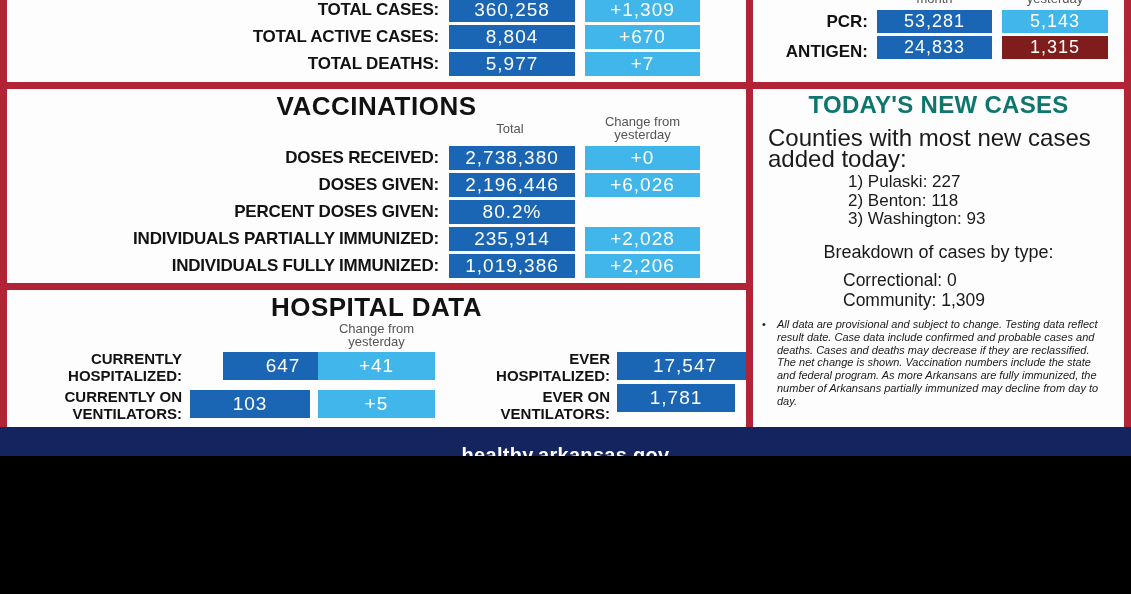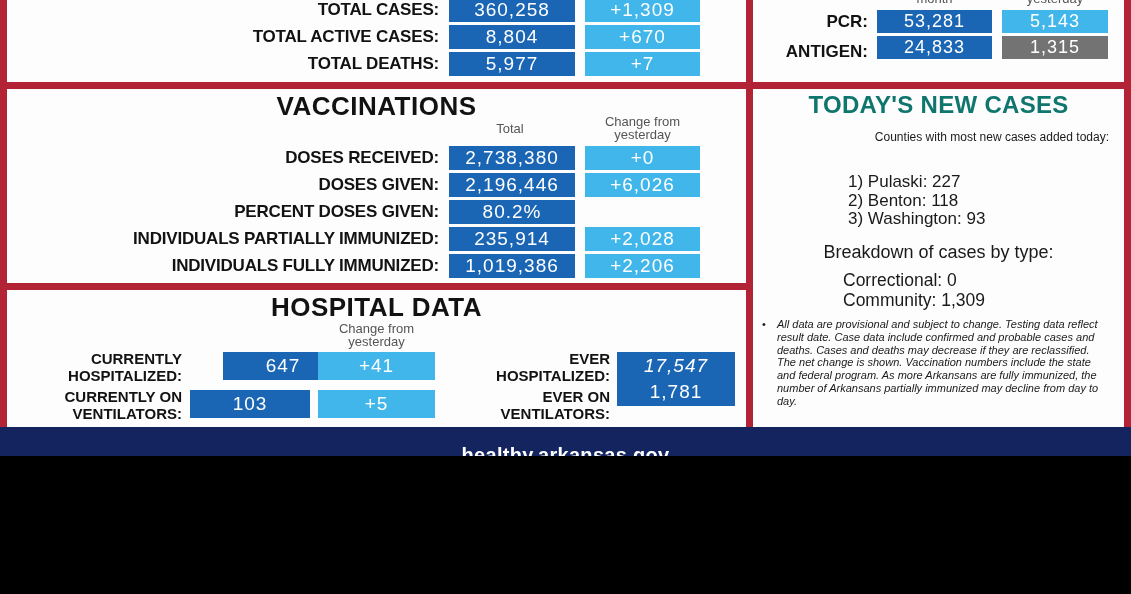--- a/index.html
+++ b/index.html
@@ -36,21 +36,21 @@
   .colhdr{position:absolute;text-align:center;color:#555;font-size:13px;line-height:13px;}
   .tlabel{position:absolute;text-align:right;font-weight:bold;font-size:17px;color:#121212;}
   .tbox{position:absolute;display:flex;align-items:center;justify-content:center;color:#fff;font-size:18px;font-weight:500;letter-spacing:1px;height:23px;}
 
   
   .h-label{position:absolute;text-align:right;font-weight:bold;font-size:15px;line-height:17px;color:#121212;}
   .h-box{position:absolute;height:28px;display:flex;align-items:center;justify-content:center;color:#fff;font-size:19px;font-weight:500;letter-spacing:1px;}
 
   
   .nc-title{position:absolute;top:2px;left:0;width:100%;text-align:center;font-weight:bold;font-size:24px;color:#0f766e;letter-spacing:0.3px;white-space:nowrap;}
-  .nc-sub{position:absolute;top:38px;left:15px;width:341px;text-align:right;font-size:12px;line-height:21px;color:#1a1a1a;font-weight:500;}
+  .nc-sub{position:absolute;top:38px;left:15px;width:341px;text-align:left;font-size:24px;line-height:21px;color:#1a1a1a;font-weight:500;}
   .nc-list{position:absolute;top:84px;left:95px;font-size:17px;line-height:18.5px;color:#1a1a1a;font-weight:500;}
   .nc-breakdown-title{position:absolute;top:153px;left:0;width:100%;text-align:center;font-size:18px;color:#1a1a1a;font-weight:500;}
   .nc-breakdown{position:absolute;top:182px;left:90px;font-size:17.5px;line-height:19.5px;color:#1a1a1a;font-weight:500;}
   .nc-bullet{position:absolute;top:229px;left:9px;font-size:11px;color:#1a1a1a;}
   .nc-disclaimer{position:absolute;top:229px;left:24px;width:322px;font-size:11px;line-height:12.8px;font-style:italic;font-weight:500;color:#1a1a1a;}
 
   .footer{position:absolute;left:0;top:427px;width:1131px;height:40px;background:#14245e;display:flex;align-items:flex-end;justify-content:center;}
   .footer-text{color:#fff;font-weight:bold;font-size:20px;letter-spacing:0.3px;}
   .blackbar{position:absolute;left:0;top:456px;width:1131px;height:138px;background:#000;}
 </style>
@@ -81,21 +81,21 @@
     <div class="panel p-testing">
       <div class="colhdr" style="left:124px;top:-8px;width:115px;">month</div>
       <div class="colhdr" style="left:249px;top:-8px;width:106px;">yesterday</div>
 
       <span class="tlabel" style="left:0;top:12px;width:115px;">PCR:</span>
       <span class="tbox" style="left:124px;top:10px;width:115px;background:#1a65b4;">53,281</span>
       <span class="tbox" style="left:249px;top:10px;width:106px;background:#41b6ea;">5,143</span>
 
       <span class="tlabel" style="left:0;top:42px;width:115px;">ANTIGEN:</span>
       <span class="tbox" style="left:124px;top:36px;width:115px;background:#1a65b4;">24,833</span>
-      <span class="tbox" style="left:249px;top:36px;width:106px;background:#737373;">1,315</span>
+      <span class="tbox" style="left:249px;top:36px;width:106px;background:#7f1d1d;">1,315</span>
     </div>
 
     <div class="panel p-vax">
       <div class="title" style="top:2px;">VACCINATIONS</div>
       <div class="colhdr" style="left:447px;top:33px;width:126px;">Total</div>
       <div class="colhdr" style="left:585px;top:26px;width:115px;">
         <div>Change from</div>
         <div>yesterday</div>
       </div>
 
@@ -136,33 +136,33 @@
       <div class="h-label" style="left:0;top:60px;width:182px;">
         <div>CURRENTLY</div>
         <div>HOSPITALIZED:</div>
       </div>
       <span class="h-box" style="left:190px;top:62px;width:120px;background:#1a65b4;margin-left:33px;">647</span>
       <span class="h-box" style="left:318px;top:62px;width:117px;background:#41b6ea;">+41</span>
       <div class="h-label" style="left:440px;top:60px;width:170px;">
         <div>EVER</div>
         <div>HOSPITALIZED:</div>
       </div>
-      <span class="h-box" style="left:617px;top:62px;width:118px;background:#1a65b4;font-style:italic;">17,547</span>
+      <span class="h-box" style="left:617px;top:62px;width:136px;background:#1a65b4;">17,547</span>
 
       <div class="h-label" style="left:0;top:98px;width:182px;">
         <div>CURRENTLY ON</div>
         <div>VENTILATORS:</div>
       </div>
       <span class="h-box" style="left:190px;top:100px;width:120px;background:#1a65b4;">103</span>
       <span class="h-box" style="left:318px;top:100px;width:117px;background:#41b6ea;">+5</span>
       <div class="h-label" style="left:440px;top:98px;width:170px;">
         <div>EVER ON</div>
         <div>VENTILATORS:</div>
       </div>
-      <span class="h-box" style="left:617px;top:88px;width:118px;background:#1a65b4;">1,781</span>
+      <span class="h-box" style="left:617px;top:94px;width:118px;background:#1a65b4;">1,781</span>
     </div>
 
     <div class="panel p-new">
       <div class="nc-title">TODAY'S NEW CASES</div>
       <div class="nc-sub">Counties with most new cases added today:</div>
       <div class="nc-list">
         <div>1) Pulaski: 227</div>
         <div>2) Benton: 118</div>
         <div>3) Washington: 93</div>
       </div>

